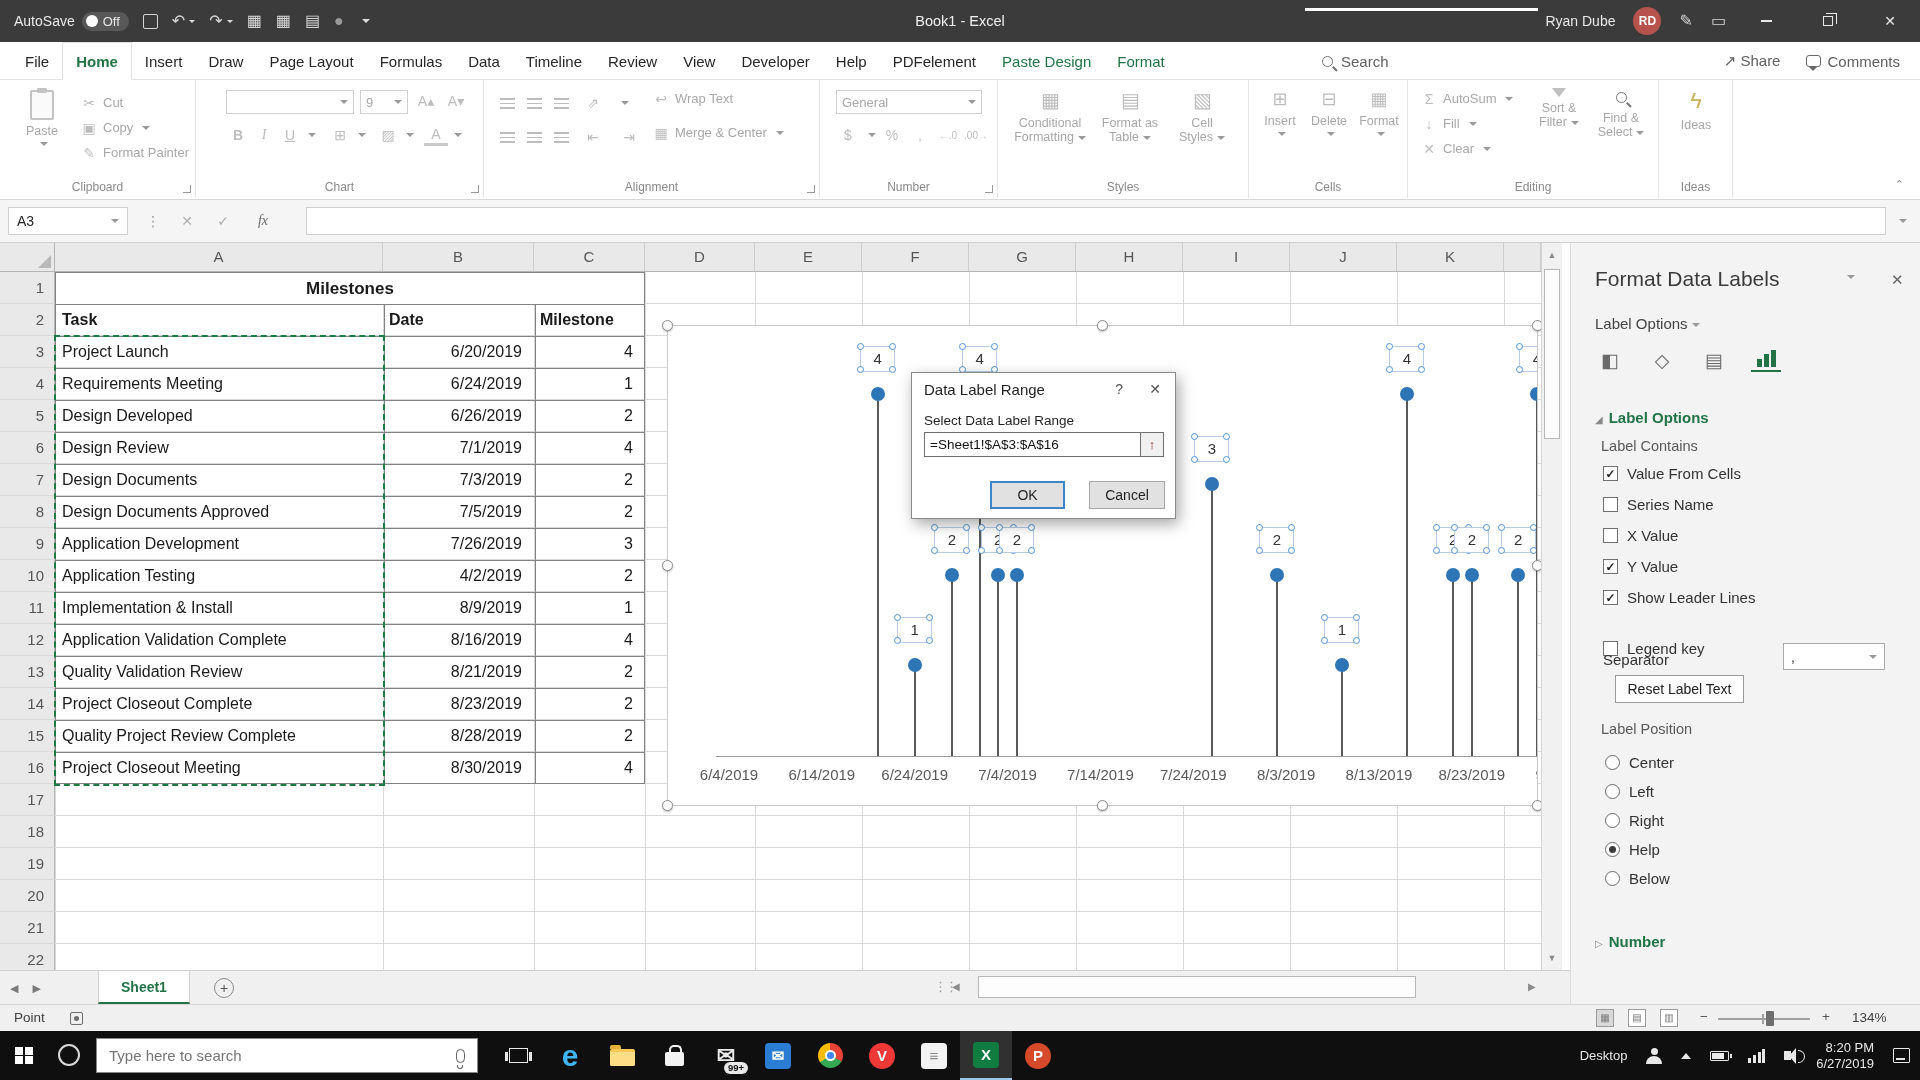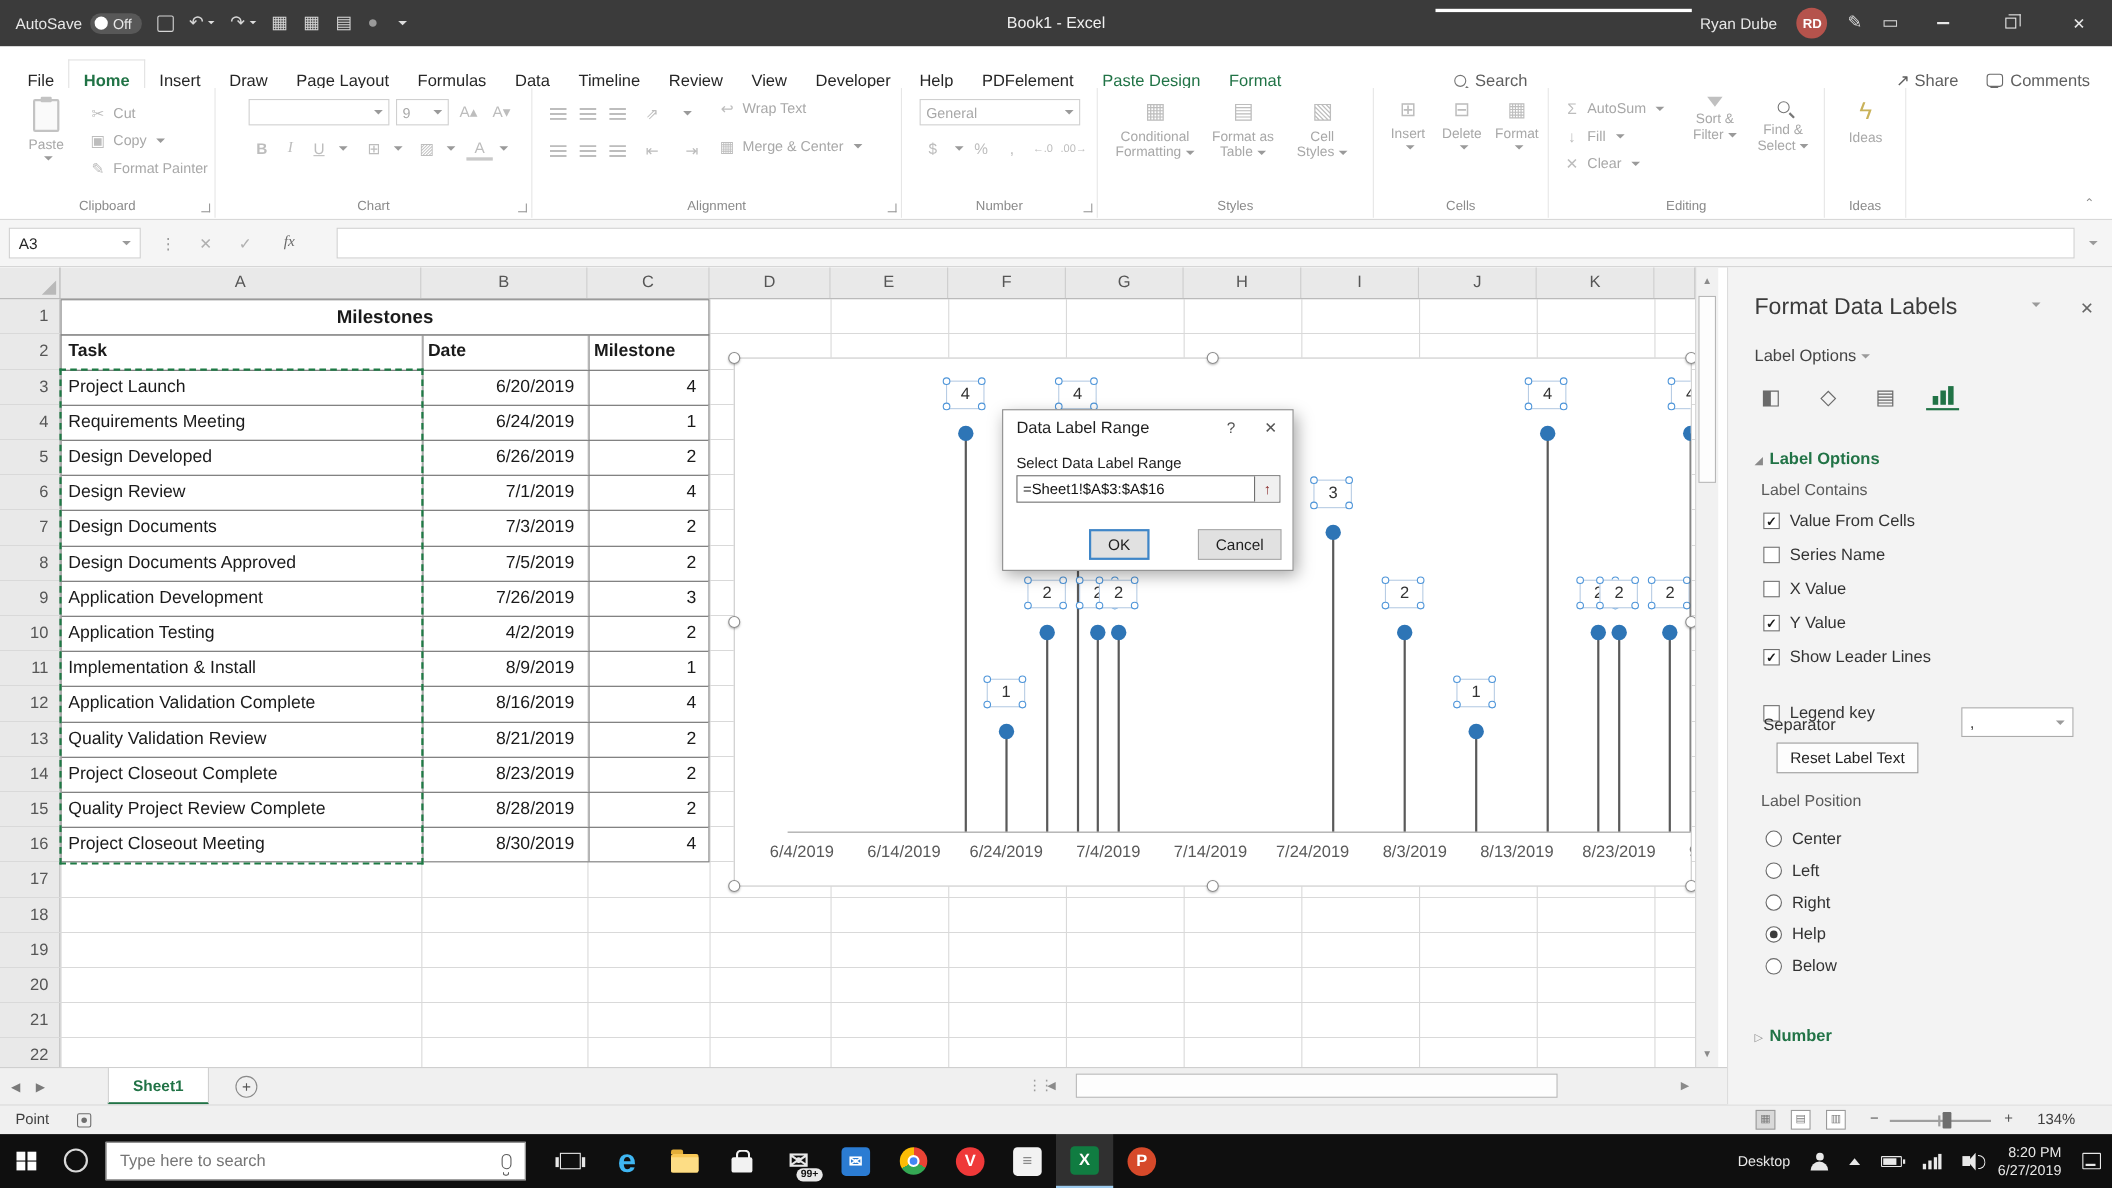--- a/index.html
+++ b/index.html
@@ -18,21 +18,21 @@
   #tb-title{position:absolute;left:0;right:0;top:0;height:42px;display:flex;align-items:center;justify-content:center;pointer-events:none;font-size:14.5px;color:#f0f0f0}
   #tb-right{position:absolute;right:0;top:0;height:42px;display:flex;align-items:center;gap:18px;padding-right:8px}
   .avatar{width:28px;height:28px;border-radius:50%;background:#b5534c;color:#fff;display:flex;align-items:center;justify-content:center;font-size:12px;font-weight:bold}
   .winbtn{width:44px;height:42px;display:flex;align-items:center;justify-content:center;color:#e8e8e8;font-size:14px}
   .minbar{width:11px;height:1.5px;background:#e8e8e8;display:inline-block}
   .restore{width:10px;height:10px;border:1.2px solid #e8e8e8;position:relative;display:inline-block}
   .restore:before{content:'';position:absolute;left:2px;top:-4px;width:10px;height:10px;border:1.2px solid #e8e8e8;border-bottom:none;border-left:none}
   #white-artifact{position:absolute;left:1305px;top:8px;width:233px;height:3px;background:#fff}
 
   
-  #menubar{position:absolute;left:0;top:54px;width:1920px;height:38px;background:#fff;border-bottom:1px solid #e2e2e2}
+  #menubar{position:absolute;left:0;top:42px;width:1920px;height:38px;background:#fff;border-bottom:1px solid #e2e2e2}
   #menu-tabs{position:absolute;left:12px;top:0;height:38px;display:flex;align-items:stretch}
   .mtab{display:flex;align-items:center;padding:0 13px;font-size:15px;color:#262626;cursor:default}
   .mtab.active{color:#217346;font-weight:bold;background:#fff;border:1px solid #e2e2e2;border-bottom:1px solid #fff}
   .mtab.ctx{color:#217346}
   #menu-search{position:absolute;left:1322px;top:0;height:38px;display:flex;align-items:center;gap:8px;color:#5f5f5f;font-size:15px}
   .mag{position:relative;width:11px;height:11px;border:1.6px solid #767676;border-radius:50%;display:inline-block}
   .mag:after{content:'';position:absolute;width:6px;height:1.6px;background:#767676;left:9px;top:11px;transform:rotate(45deg)}
   #menu-right{position:absolute;right:20px;top:0;height:38px;display:flex;align-items:center;gap:26px;color:#444;font-size:15px}
   .bubble{width:15px;height:12px;border:1.4px solid #6a6a6a;border-radius:3px;position:relative;display:inline-block;margin-right:6px}
   .bubble:after{content:'';position:absolute;left:2px;top:11px;border-left:4px solid transparent;border-right:4px solid transparent;border-top:4px solid #6a6a6a}
@@ -91,21 +91,21 @@
 
   
   #dialog{position:absolute;left:911px;top:372px;width:265px;height:147px;background:#fff;border:1px solid #8a8a8a;box-shadow:3px 5px 14px rgba(0,0,0,.35);z-index:30;font-size:14px;color:#1f1f1f}
   #dlg-title{position:absolute;left:12px;top:8px;font-size:15px}
   #dlg-help{position:absolute;right:52px;top:8px;color:#555}
   #dlg-close{position:absolute;right:14px;top:8px;color:#555}
   #dlg-label{position:absolute;left:12px;top:40px;font-size:13.5px}
   #dlg-input{position:absolute;left:12px;top:59px;width:240px;height:25px;border:1px solid #707070;font-size:13.5px;padding:0 28px 0 5px;font-family:"Liberation Sans",sans-serif;color:#111}
   #dlg-pick{position:absolute;left:228px;top:60px;width:23px;height:23px;background:#f0f0f0;border-left:1px solid #707070;display:flex;align-items:center;justify-content:center;color:#8b2c2c;font-size:13px}
   .dlg-btn{position:absolute;top:108px;height:28px;background:#e1e1e1;display:flex;align-items:center;justify-content:center;font-size:14px;color:#1f1f1f}
-  #dlg-ok{left:78px;width:55px;border:2px solid #3f86c8}
+  #dlg-ok{left:78px;width:75px;border:2px solid #3f86c8}
   #dlg-cancel{left:177px;width:76px;border:1px solid #a8a8a8}
 
   
   #panel{position:absolute;left:1570px;top:243px;width:350px;height:761px;background:#f3f3f3;border-left:1px solid #dcdcdc;z-index:10;color:#333}
   #panel .ptitle{position:absolute;left:24px;top:24px;font-size:21px;color:#3b3b3b}
   #panel-caret{position:absolute;left:272px;top:32px}
   #panel-close{position:absolute;left:320px;top:28px;color:#666;font-size:15px}
   #popts{position:absolute;left:24px;top:72px;font-size:15px;color:#444}
   #picons{position:absolute;left:24px;top:106px;display:flex;gap:22px;align-items:flex-end}
   .pico{font-size:19px;color:#6a6a6a;width:30px;text-align:center}

